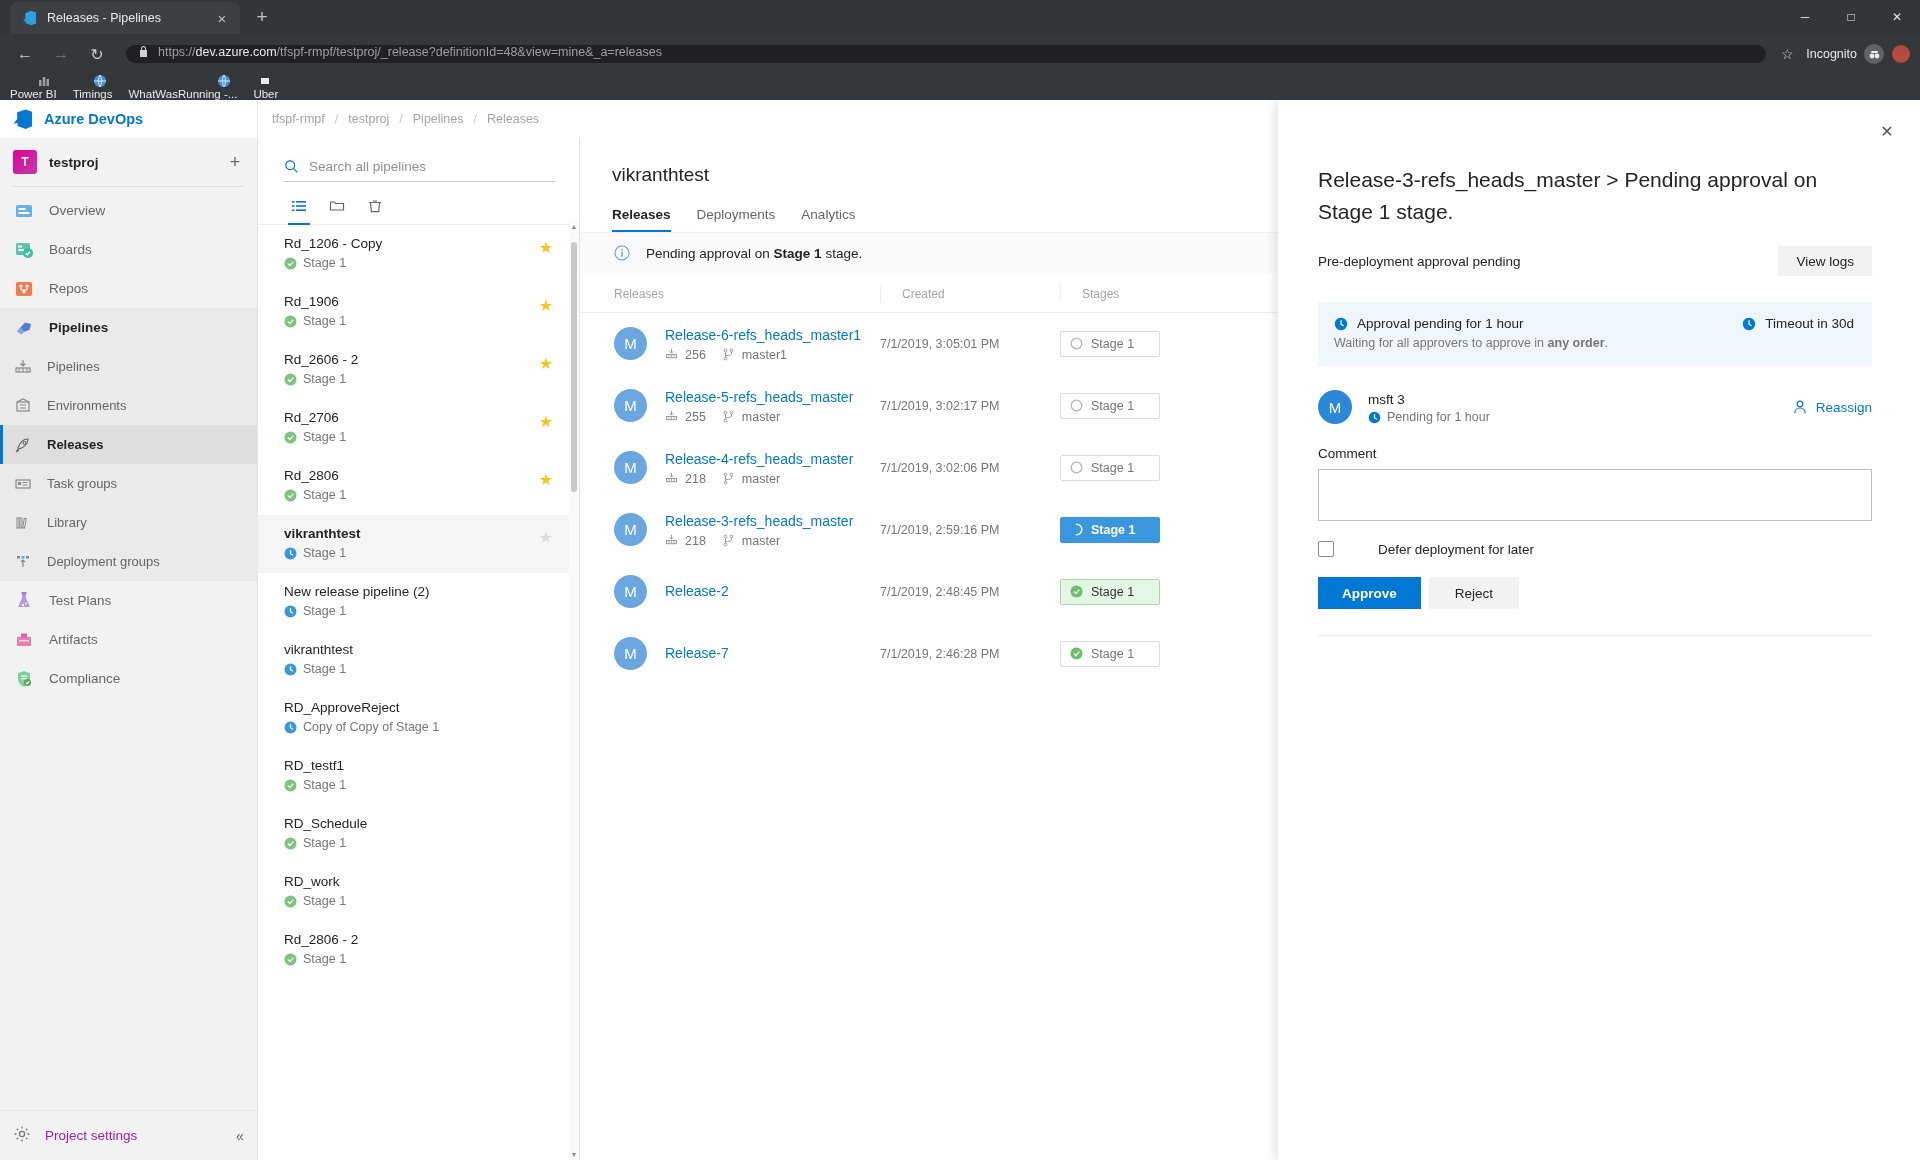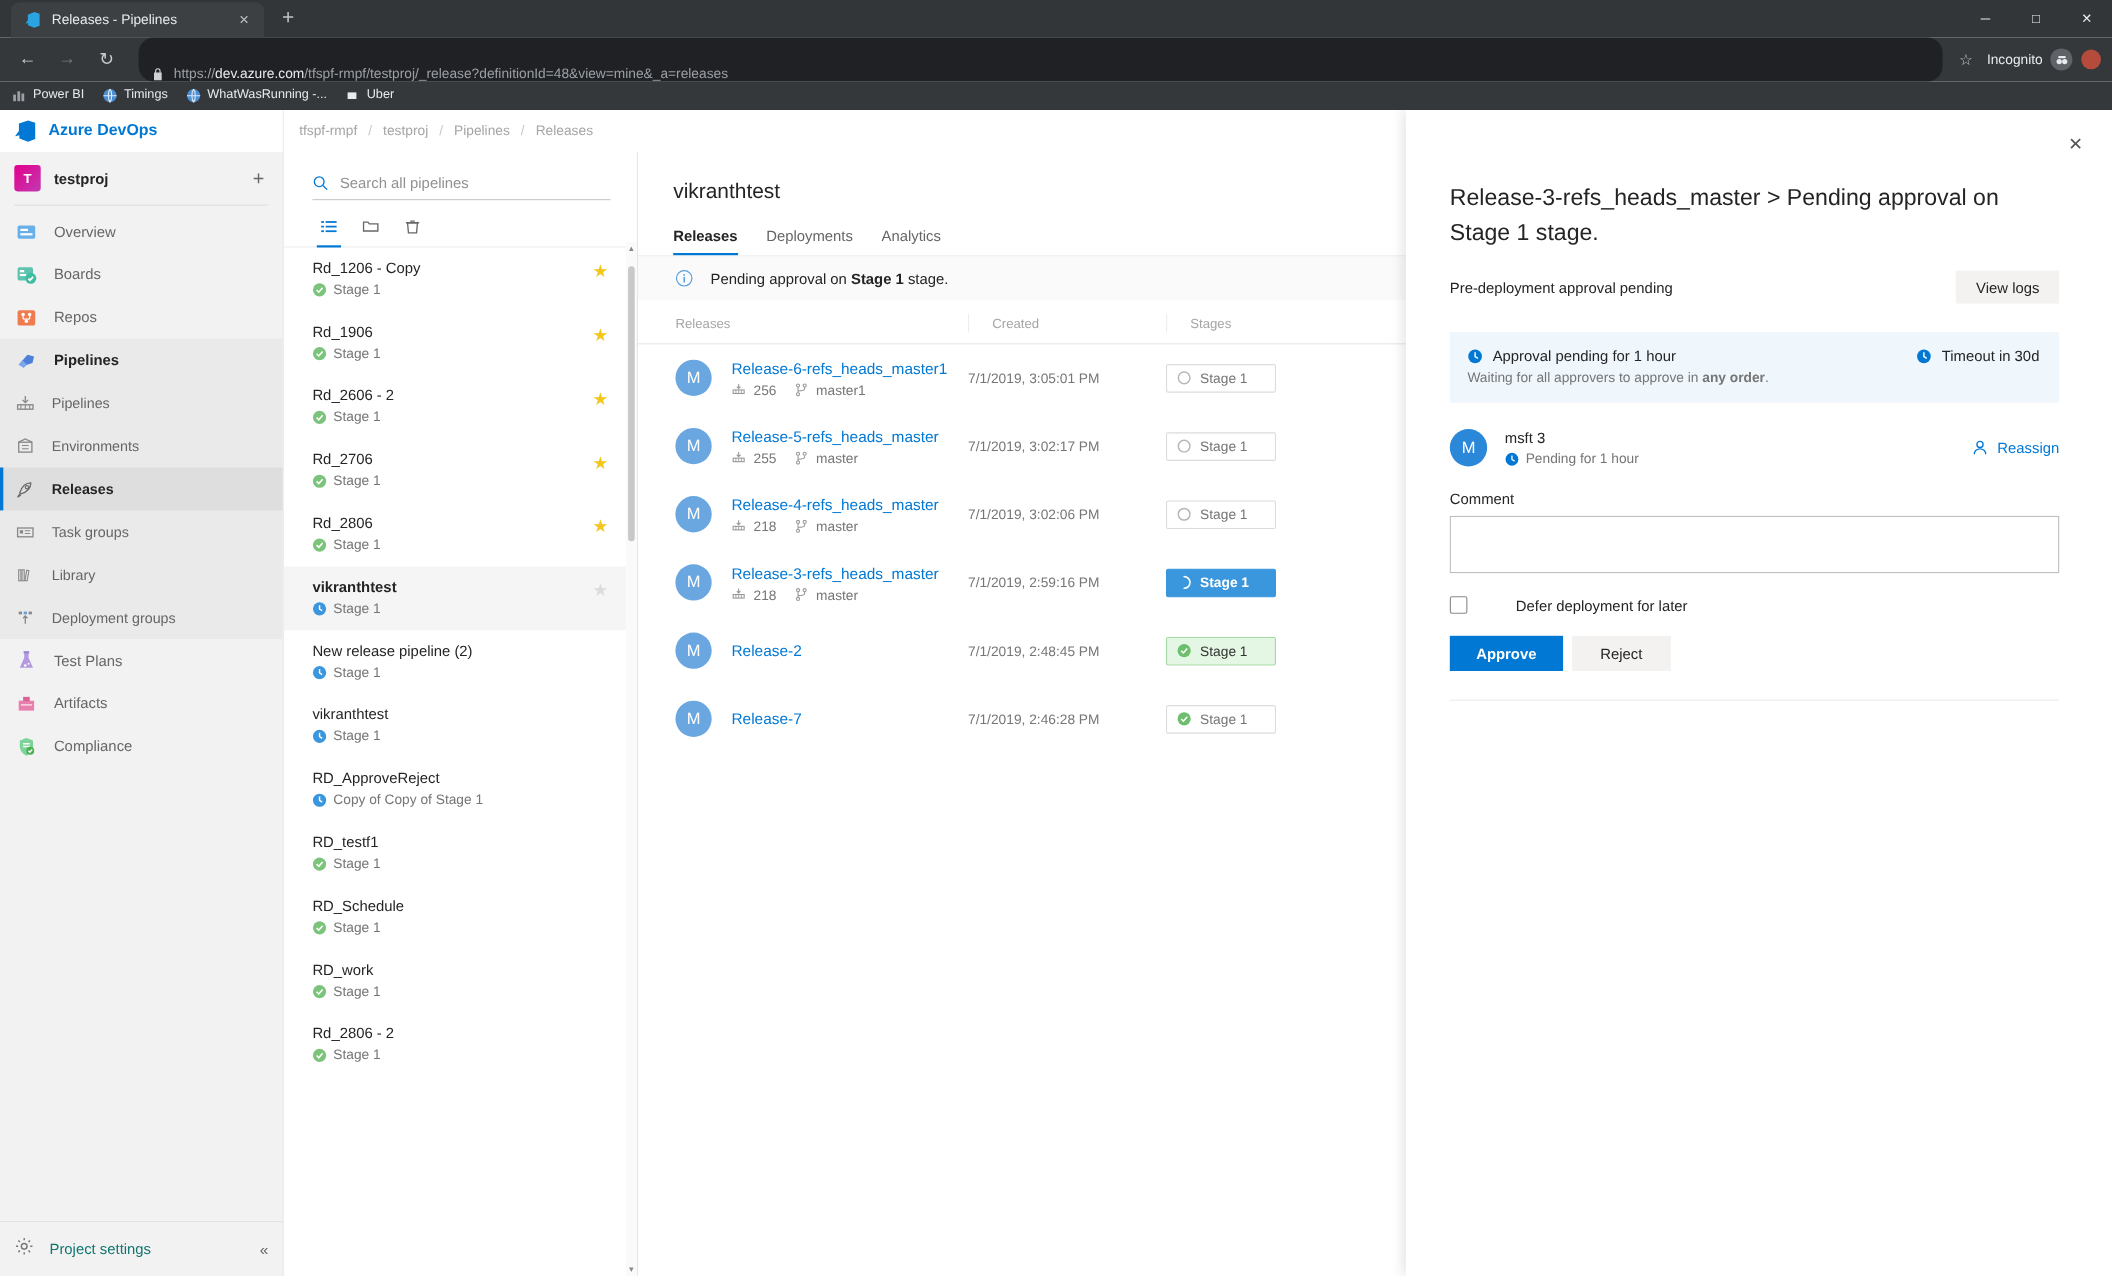--- a/index.html
+++ b/index.html
@@ -48,22 +48,22 @@
   .chrome-toolbar {
     height: 40px; background: #35383b; display: flex; align-items: center;
     padding: 0 10px; flex: none;
   }
   .nav-btn {
     width: 30px; height: 30px; display: flex; align-items: center; justify-content: center;
     color: #c9ccce; font-size: 16px; margin-right: 6px;
   }
   .nav-btn.dim { color: #75797c; }
   .omnibox {
-    flex: 1; height: 40px; background: #202124; border-radius: 14px;
-    display: flex; align-items: flex-end; padding: 0 12px; margin: 0 8px;
+    flex: 1; height: 18px; background: #202124; border-radius: 14px;
+    display: flex; align-items: flex-start; padding: 0 12px; margin: 0 8px;
     overflow: hidden;
   }
   .lock-icon { margin-right: 9px; display: flex; align-items: center; flex: none; }
   .url { font-size: 12.5px; white-space: nowrap; color: #9aa0a6; }
   .url .host { color: #e8eaed; }
   .url .scheme { color: #9aa0a6; }
   .star-btn { color: #c9ccce; font-size: 14px; width: 26px; text-align: center; flex: none; }
   .incognito {
     display: flex; align-items: center; color: #e8eaed; font-size: 12.5px;
     margin-left: 6px; flex: none;
@@ -74,21 +74,21 @@
   }
   .profile-dot {
     width: 18px; height: 18px; border-radius: 50%; background: #b44b3c; margin-left: 8px;
     flex: none;
   }
 
   .bookmarks {
     height: 26px; background: #35383b; display: flex; align-items: center;
     padding: 0 10px; flex: none;
   }
-  .bm { display: flex; align-items: flex-start; margin-right: 16px; }
+  .bm { display: flex; align-items: flex-end; margin-right: 16px; flex-direction: column; }
   .bm-ico { width: 14px; height: 14px; margin-right: 6px; flex: none; }
   .bm-label { color: #e8eaed; font-size: 11.5px; white-space: nowrap; }
 
   
   .page { flex: 1; display: flex; position: relative; background: #fff; overflow: hidden; }
 
   
   .rail {
     width: 258px; flex: none; background: #f2f2f2; display: flex; flex-direction: column;
     border-right: 1px solid #e6e6e6;
@@ -123,21 +123,21 @@
   .nav-item.sub .ico { width: 20px; height: 20px; }
   .nav-item.active { background: #dedede; }
   .nav-item.active .lbl { color: #242424; font-weight: bold; }
   .nav-item.active::before {
     content: ""; position: absolute; left: 0; top: 0; bottom: 0; width: 3px; background: #0078d4;
   }
   .rail-footer {
     height: 50px; display: flex; align-items: center; padding-left: 13px;
     border-top: 1px solid #e2e2e2;
   }
-  .rail-footer .lbl { margin-left: 14px; font-size: 13.5px; color: #0f766e; flex: 1; }
+  .rail-footer .lbl { margin-left: 14px; font-size: 13.5px; color: #a21caf; flex: 1; }
   .collapse-btn { color: #666; font-size: 14px; width: 34px; text-align: center; }
 
   
   .crumbbar {
     position: absolute; left: 258px; right: 0; top: 0; height: 38px;
     display: flex; align-items: center; padding-left: 12px; background: #fff;
     font-size: 12.5px; color: #a5a5a5;
   }
   .crumb { padding: 0 2px; text-align: right; }
   .crumb-sep { padding: 0 8px; color: #c8c8c8; }

